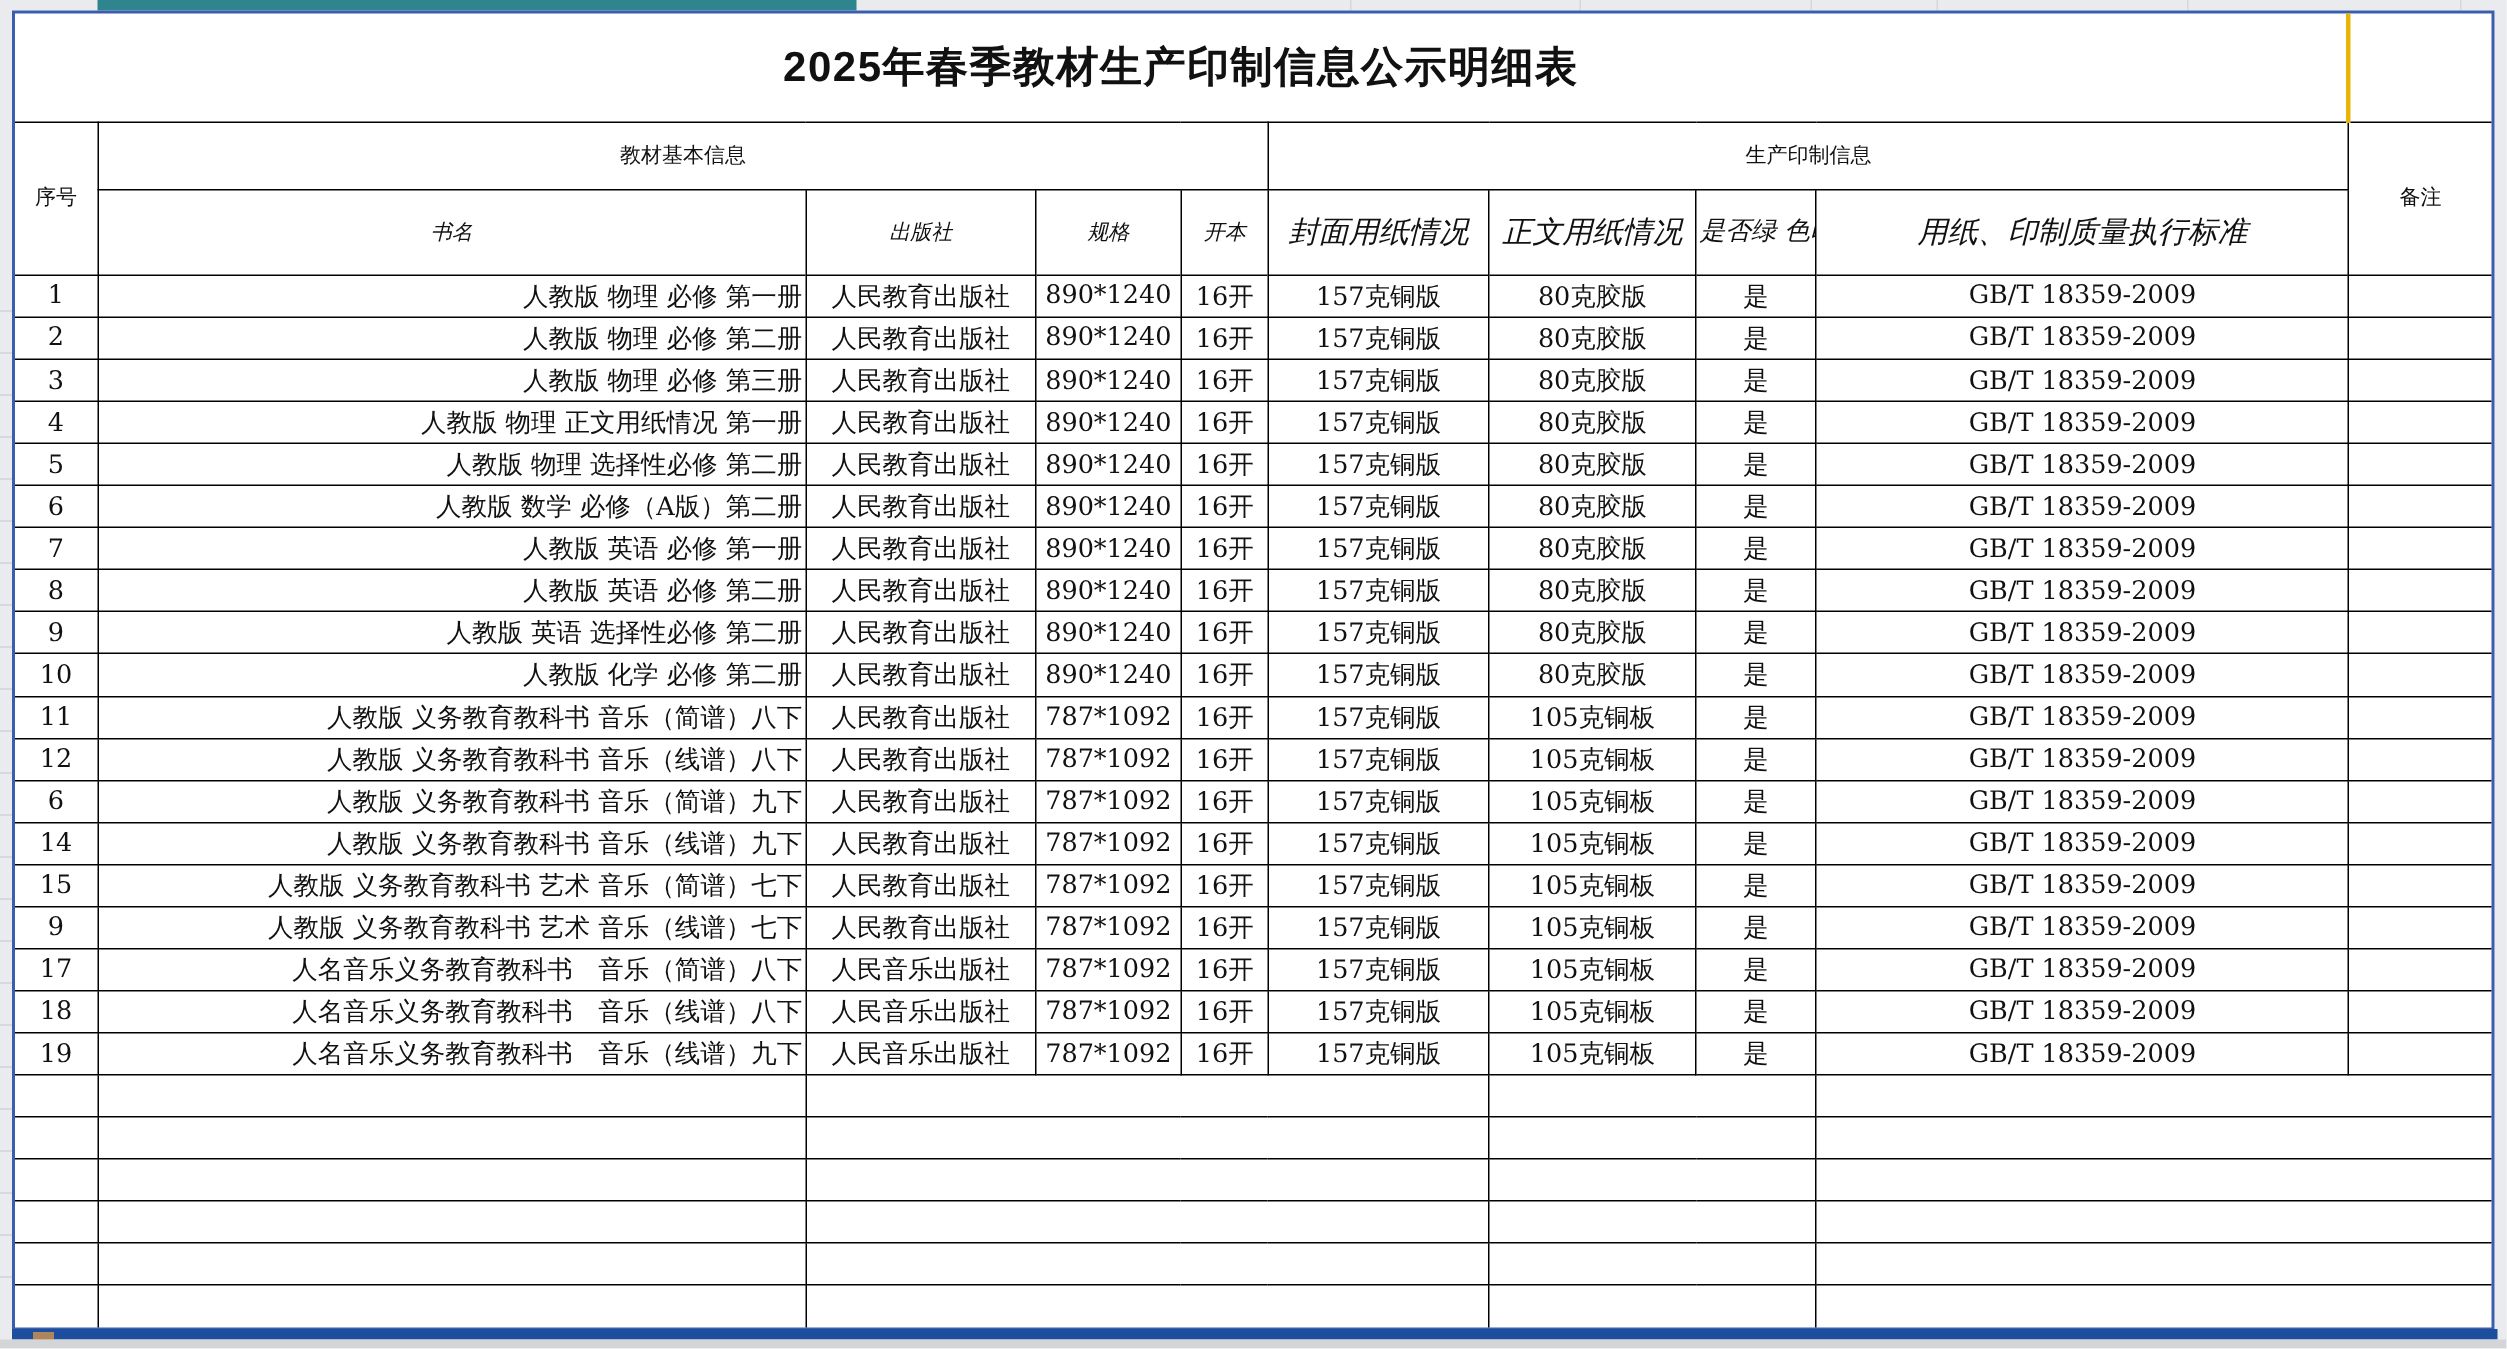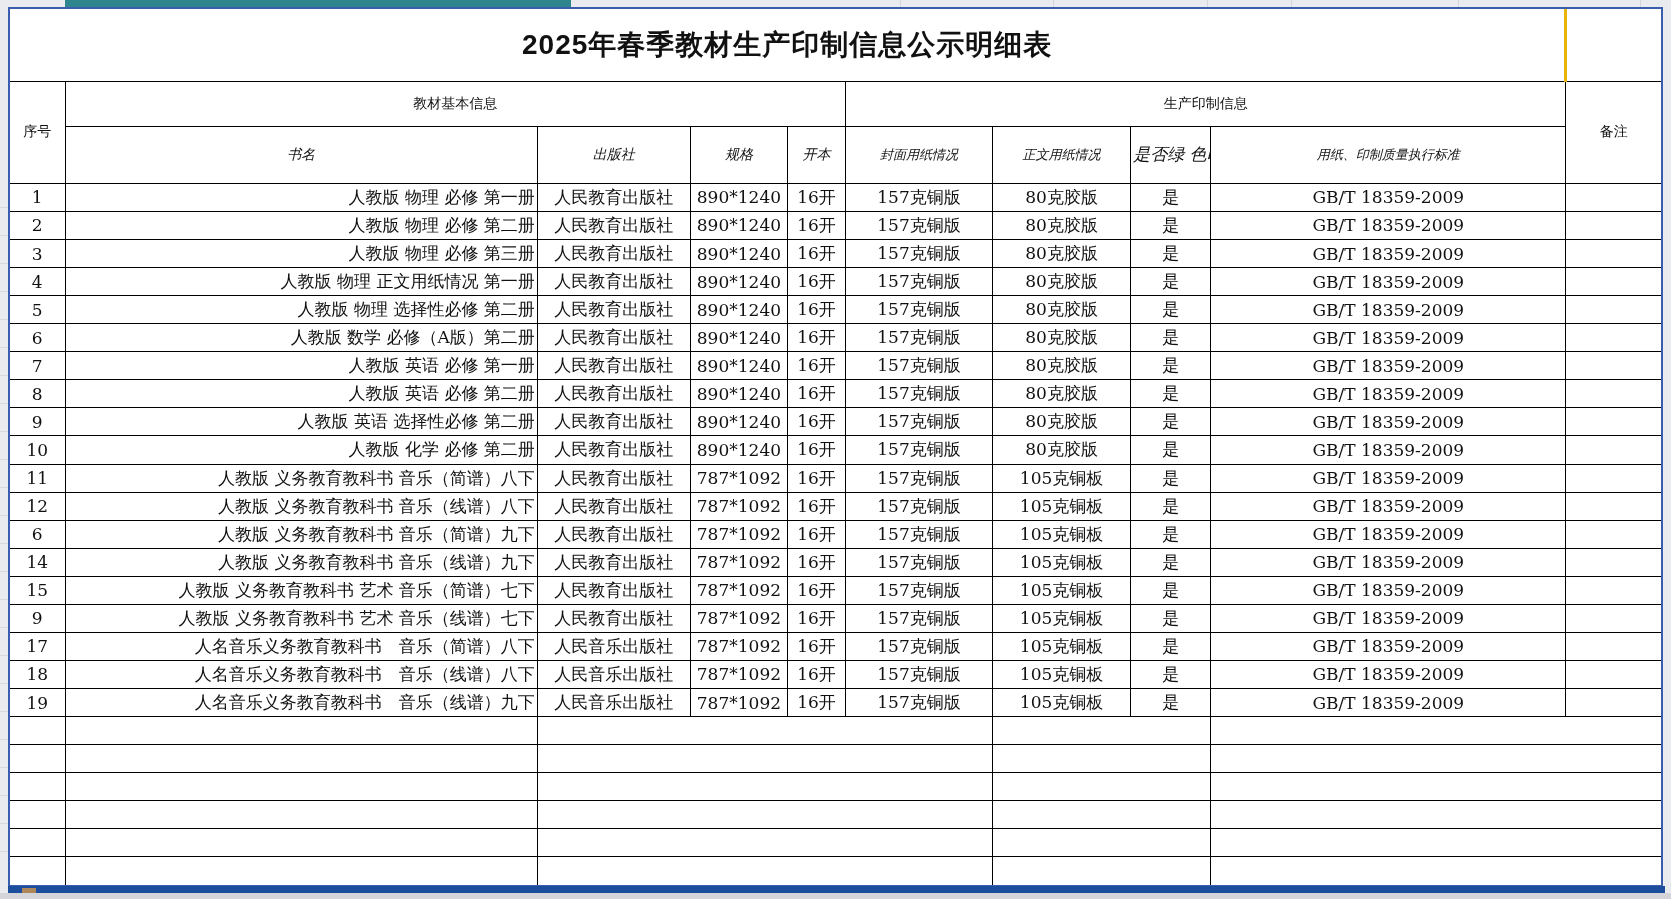--- a/index.html
+++ b/index.html
@@ -43,21 +43,21 @@
   tr.title-row td.title-cell {
     font-family:"Liberation Sans","DejaVu Sans",sans-serif;
     font-weight:bold; font-size:28px; letter-spacing:1px;
     border-right:3px solid #eab308;
   }
   tr.title-row td.title-side { border-left:1px solid #dcdcdc; }
 
   tr.hgroup { height:45px; }
   tr.hsub   { height:57px;font-style:italic; }
   .hd { font-size:14px; }
-  .hd-small { font-size:13px; }
+  .hd-small { font-size:20px; }
   .hd-wrap { font-size:17px; white-space:pre-line; line-height:1.15; }
 
   tr.data-row { height:28px; font-size:17px; }
   tr.data-row td.book { text-align:right; padding-left:8px; }
   tr.empty-row { height:28px; }
 
   .watermark {
     position:absolute; left:628px; top:378px; z-index:5;
     font-size:112px; line-height:1; letter-spacing:34px;
     color:rgba(124,124,124,0.55); pointer-events:none;

